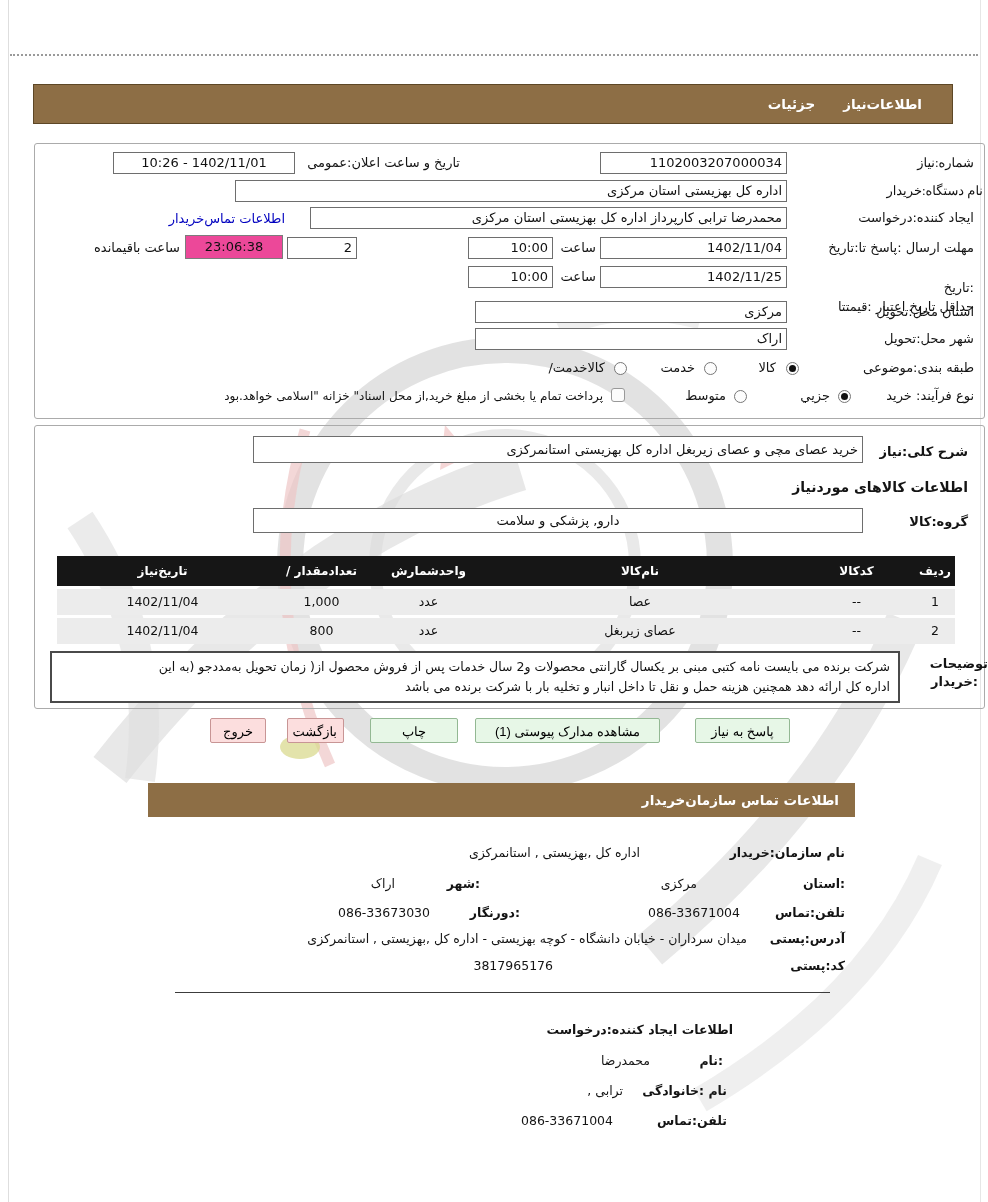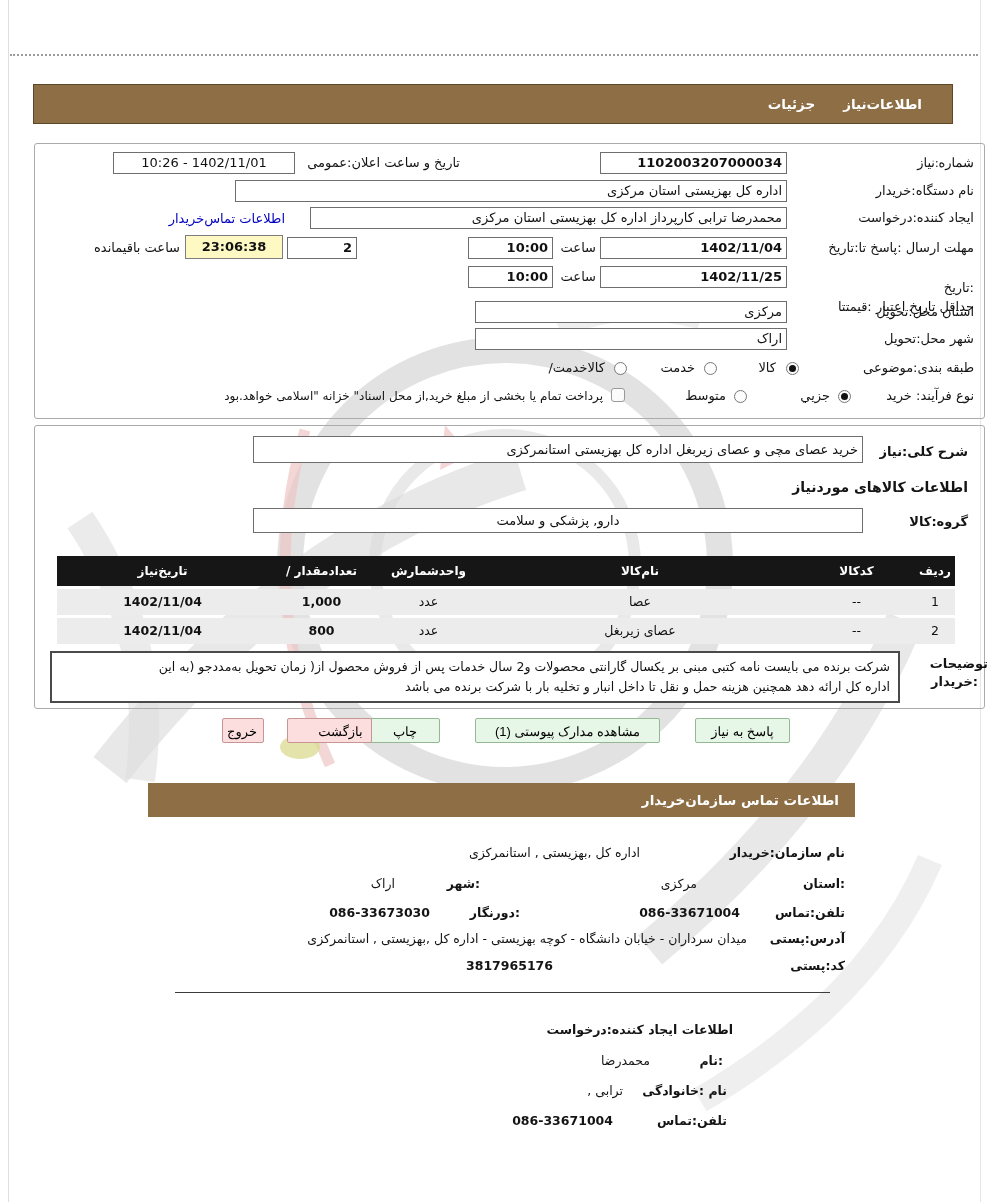--- a/index.html
+++ b/index.html
@@ -17,21 +17,21 @@
   .btn.green{background:#e7f7e7;border:1px solid #93b893;}
   .btn.pink{background:#fcdede;border:1px solid #c89595;}
   .radio{position:absolute;width:13px;height:13px;border:1px solid #777;border-radius:50%;background:#fdfdfd;box-sizing:border-box;}
   .radio.sel::after{content:"";position:absolute;left:2px;top:2px;width:7px;height:7px;border-radius:50%;background:#111;}
   .chk{position:absolute;width:14px;height:14px;border:1px solid #999;border-radius:3px;background:#fbfbfb;box-sizing:border-box;}
   .box{position:absolute;border:1px solid #ababab;border-radius:3px;background:transparent;box-sizing:border-box;}
   .tbl-h{display:grid;grid-template-columns:40px 117px 316px 107px 107px 211px;
          background:#161616;color:#fff;font-weight:bold;font-size:12px;height:30px;line-height:30px;text-align:center;}
   .tbl-r{display:grid;grid-template-columns:40px 117px 316px 107px 107px 211px;
          background:#ececec;font-size:12.5px;height:26px;line-height:26px;text-align:center;margin-top:3px;}
-  .num{direction:ltr;unicode-bidi:embed;font-weight:bold;}
+  .num{direction:ltr;unicode-bidi:embed;}
   .link{color:#0000bf;font-size:13px;position:absolute;white-space:nowrap;cursor:pointer;}
 </style>
 </head>
 <body>
 
 <div class="page">
 
   <svg class="abs" style="left:0;top:0;" width="988" height="1202" viewBox="0 0 988 1202">
     <circle cx="505" cy="565" r="215" fill="none" stroke="#d8d8d8" stroke-width="26" opacity="0.75"></circle>
     <circle cx="505" cy="565" r="130" fill="none" stroke="#e0e0e0" stroke-width="12" opacity="0.7"></circle>
@@ -53,34 +53,34 @@
     <span style="margin-left:28px;">اطلاعات‌نیاز</span><span>جزئیات</span>
   </div>
 
   <div class="box" style="left:34px;top:143px;width:951px;height:276px;"></div>
 
   <div class="lbl" style="right:14px;top:155px;font-family:Liberation Serif, serif;">شماره:نیاز</div>
   <div class="fld num" style="left:600px;top:152px;width:187px;text-align:right;">1102003207000034</div>
   <div class="lbl" style="right:528px;top:155px;">تاریخ و ساعت اعلان:عمومی</div>
   <div class="fld" style="left:113px;top:152px;width:182px;text-align:center;">1402/11/01 - 10:26</div>
 
-  <div class="lbl" style="right:14px;top:183px;">نام دستگاه:خریدار</div>
+  <div class="lbl" style="right:5px;top:183px;font-family:Liberation Serif, serif;">نام دستگاه:خریدار</div>
   <div class="fld" style="left:235px;top:180px;width:552px;text-align:right;">اداره کل بهزیستی استان مرکزی</div>
 
   <div class="lbl" style="right:14px;top:210px;">ایجاد کننده:درخواست</div>
   <div class="fld" style="left:310px;top:207px;width:477px;text-align:right;">محمدرضا ترابی کارپرداز اداره کل بهزیستی استان مرکزی</div>
   <div class="link" style="right:703px;top:211px;">اطلاعات تماس‌خریدار</div>
 
   <div class="lbl" style="right:14px;top:240px;">مهلت ارسال :پاسخ تا:تاریخ</div>
   <div class="fld num" style="left:600px;top:237px;width:187px;text-align:right;">1402/11/04</div>
   <div class="lbl" style="right:392px;top:240px;">ساعت</div>
   <div class="fld num" style="left:468px;top:237px;width:85px;text-align:right;">10:00</div>
   <div class="fld num" style="left:287px;top:237px;width:70px;text-align:right;">2</div>
   <div class="lbl" style="right:705px;top:240px;">روزو</div>
-  <div class="fld num" style="left:185px;top:235px;width:98px;height:24px;line-height:22px;background:#fef9c3;border:1px solid #7c7c7c;text-align:center;">23:06:38</div>
+  <div class="fld num" style="left:185px;top:235px;width:98px;height:24px;line-height:22px;background:#ec4899;border:1px solid #7c7c7c;text-align:center;">23:06:38</div>
   <div class="lbl" style="right:808px;top:240px;">ساعت باقیمانده</div>
 
   <div class="lbl" style="right:14px;top:263px;margin-top:36px;">حداقل تاریخ اعتبار :قیمتتا</div>
   <div class="lbl" style="right:14px;top:280px;">:تاریخ</div>
   <div class="fld num" style="left:600px;top:266px;width:187px;text-align:right;">1402/11/25</div>
   <div class="lbl" style="right:392px;top:269px;">ساعت</div>
   <div class="fld num" style="left:468px;top:266px;width:85px;text-align:right;">10:00</div>
 
   <div class="lbl" style="right:14px;top:304px;">استان محل:تحویل</div>
   <div class="fld" style="left:475px;top:301px;width:312px;text-align:right;">مرکزی</div>
@@ -143,23 +143,23 @@
 
   <div class="lbl b" style="right:0;top:656px;">توضیحات</div>
   <div class="lbl b" style="right:10px;top:674px;">:خریدار</div>
   <div class="abs" style="left:50px;top:651px;width:850px;height:52px;box-sizing:border-box;border:2px solid #4a4a4a;background:#fff;padding:4px 8px;font-size:12.5px;line-height:20px;">
     <div style="white-space:nowrap;text-align:right;">شرکت برنده می بایست نامه کتبی مبنی بر یکسال گارانتی  محصولات و2 سال خدمات پس از فروش محصول از( زمان تحویل به‌مددجو (به این</div>
     <div style="white-space:nowrap;text-align:right;">اداره کل ارائه دهد همچنین هزینه حمل و نقل تا داخل انبار و تخلیه بار با شرکت برنده می باشد</div>
   </div>
 
   <button class="btn green" style="left:695px;top:718px;width:95px;">پاسخ به نیاز</button>
   <button class="btn green" style="left:475px;top:718px;width:185px;">مشاهده مدارک پیوستی (1)</button>
-  <button class="btn green" style="left:370px;top:718px;width:70px;">چاپ</button>
-  <button class="btn pink" style="left:287px;top:718px;width:85px;padding-left:28px;">بازگشت</button>
-  <button class="btn pink" style="left:222px;top:718px;width:42px;">خروج</button>
+  <button class="btn green" style="left:370px;top:718px;width:88px;">چاپ</button>
+  <button class="btn pink" style="left:287px;top:718px;width:57px;padding-left:28px;">بازگشت</button>
+  <button class="btn pink" style="left:210px;top:718px;width:56px;">خروج</button>
 
   <div class="bar" style="left:148px;top:783px;width:707px;height:34px;background:#8d6e45;line-height:34px;font-size:13.5px;padding:0 16px;">اطلاعات  تماس سازمان‌خریدار</div>
 
   <div class="lbl b sm" style="right:143px;top:845px;">نام سازمان:خریدار</div>
   <div class="lbl sm" style="right:348px;top:845px;">اداره کل ,بهزیستی , استانمرکزی</div>
 
   <div class="lbl b sm" style="right:143px;top:876px;">:استان</div>
   <div class="lbl sm" style="right:291px;top:876px;">مرکزی</div>
   <div class="lbl b sm" style="right:508px;top:876px;">:شهر</div>
   <div class="lbl sm" style="right:593px;top:876px;">اراک</div>

